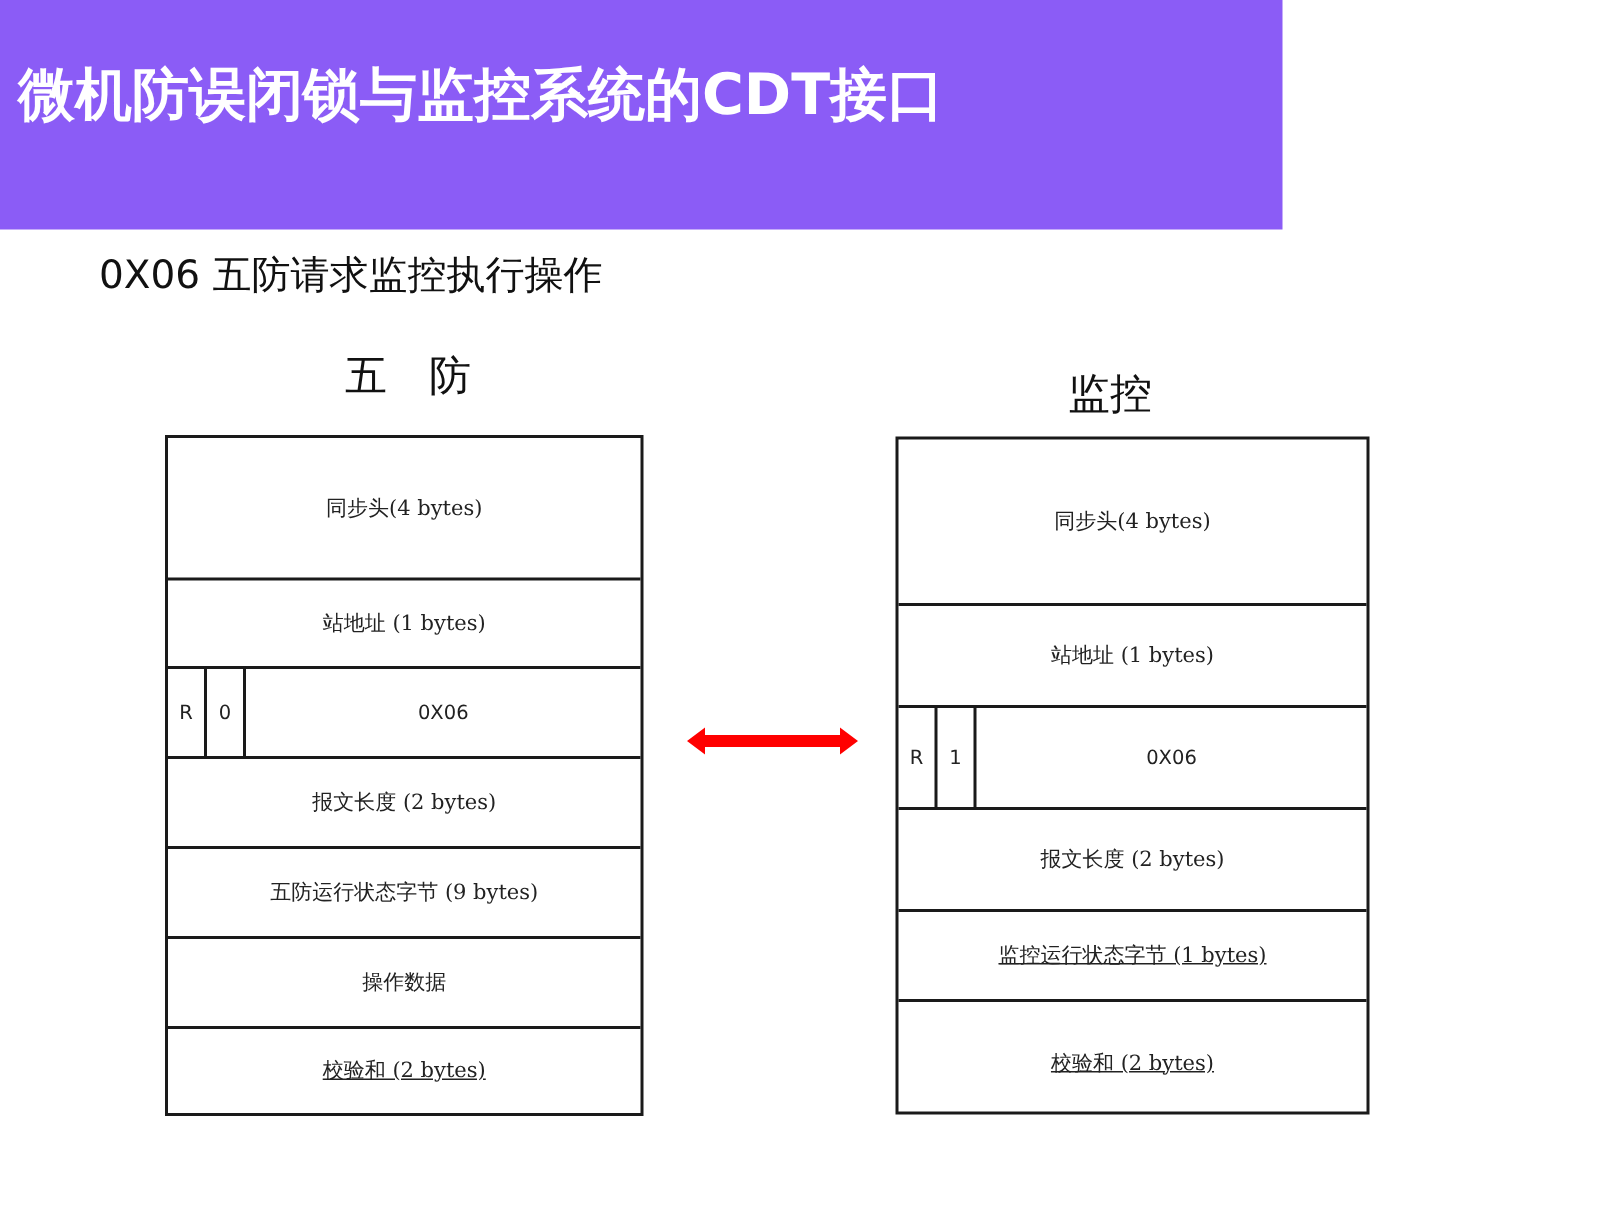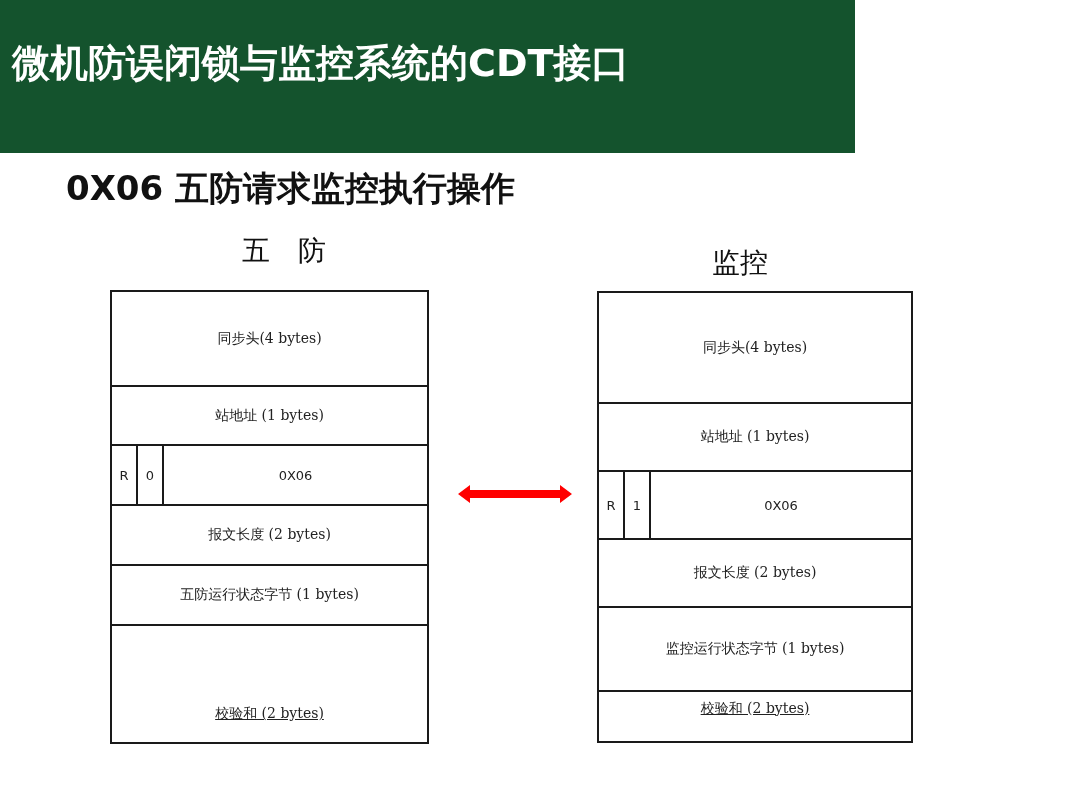--- a/index.html
+++ b/index.html
@@ -3,31 +3,31 @@
 <meta charset="utf-8">
 <style>
   html, body { margin: 0; padding: 0; }
   body {
     width: 1080px; height: 810px; position: relative; overflow: hidden;
     background: #ffffff;
     font-family: "DejaVu Sans", "Liberation Sans", sans-serif;
   }
   .banner {
     position: absolute; left: 0; top: 0; width: 855px; height: 153px;
-    background: #14532d;
+    background: #8b5cf6;
   }
   .banner-title {
     position: absolute; left: 12px; top: 38px;
     color: #ffffff; font-size: 38px; font-weight: bold; letter-spacing: 0px;
     font-family: "DejaVu Sans", "Liberation Sans", sans-serif;
     white-space: nowrap;
   }
   .subtitle {
     position: absolute; left: 66px; top: 166px;
-    font-size: 34px; font-weight: bold; color: #111111; white-space: nowrap;
+    font-size: 26px; font-weight: normal; color: #111111; white-space: nowrap;
   }
   .col-head {
     position: absolute; font-size: 28px; color: #111111; white-space: nowrap;
   }
   .frame {
     position: absolute; border: 2px solid #1a1a1a; box-sizing: border-box;
     background: #ffffff;
   }
   .row {
     position: absolute; left: 0; right: 0; box-sizing: border-box;
@@ -48,45 +48,46 @@
 </style>
 </head>
 <body>
 
 <div class="banner">
   <div class="banner-title">微机防误闭锁与监控系统的CDT接口</div>
 </div>
 
 <div class="subtitle">0X06 五防请求监控执行操作</div>
 
-<div class="col-head" style="left:230px; top:232px;margin-left:12px;">五　防</div>
+<div class="col-head" style="left:230px; top:232px;">五　防</div>
 
 <div class="frame" style="left:110px; top:290px; width:319px; height:454px;">
   <div class="row" style="top:0; height:95px;">同步头(4 bytes)</div>
   <div class="row" style="top:95px; height:59px;">站地址 (1 bytes)</div>
   <div class="row split" style="top:154px; height:60px;">
     <div class="cell" style="width:26px;">R</div>
     <div class="cell" style="width:26px;">0</div>
     <div class="cell wide">0X06</div>
   </div>
   <div class="row" style="top:214px; height:60px;">报文长度 (2 bytes)</div>
-  <div class="row" style="top:274px; height:60px;">五防运行状态字节 (1 bytes)</div>
+  <div class="row" style="top:274px; height:60px;">五防运行状态字节 (9 bytes)</div>
+  <div class="row" style="top:334px; height:60px;">操作数据</div>
   <div class="row last" style="top:394px; height:56px;">校验和 (2 bytes)</div>
 </div>
 
 <svg class="arrow" width="114" height="20" viewBox="0 0 114 20">
   <polygon points="0,10 12,1 12,6 102,6 102,1 114,10 102,19 102,14 12,14 12,19" fill="#ff0000"></polygon>
 </svg>
 
 <div class="col-head" style="left:712px; top:244px;">监控</div>
 
 <div class="frame" style="left:597px; top:291px; width:316px; height:452px;">
   <div class="row" style="top:0; height:111px;">同步头(4 bytes)</div>
   <div class="row" style="top:111px; height:68px;">站地址 (1 bytes)</div>
   <div class="row split" style="top:179px; height:68px;">
     <div class="cell" style="width:26px;">R</div>
     <div class="cell" style="width:26px;">1</div>
     <div class="cell wide">0X06</div>
   </div>
   <div class="row" style="top:247px; height:68px;">报文长度 (2 bytes)</div>
-  <div class="row" style="top:315px; height:84px;">监控运行状态字节 (1 bytes)</div>
+  <div class="row" style="top:315px; height:60px;text-decoration:underline;">监控运行状态字节 (1 bytes)</div>
   <div class="row last" style="top:383px; height:65px;">校验和 (2 bytes)</div>
 </div>
 
 </body></html>

